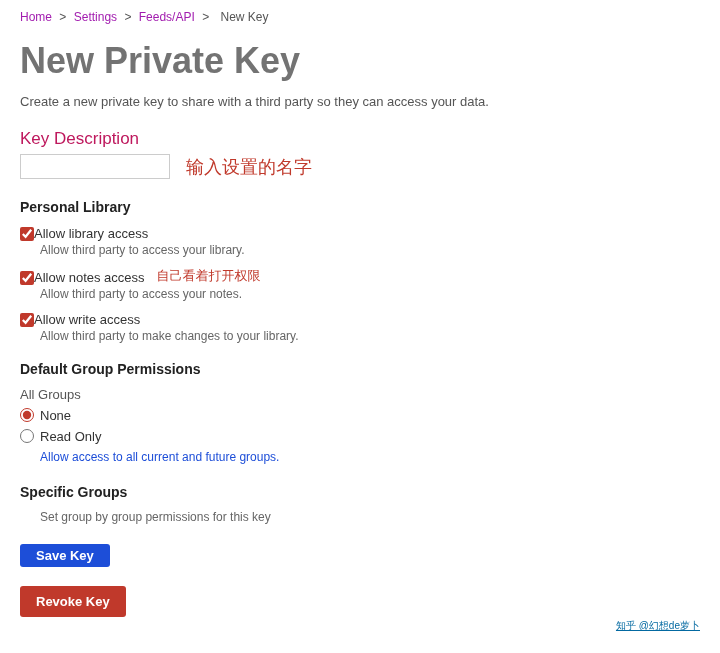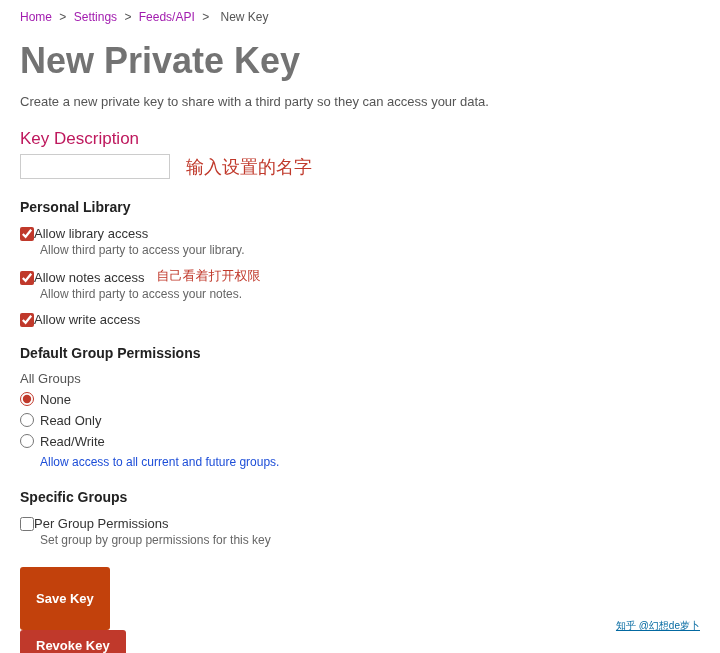--- a/index.html
+++ b/index.html
@@ -115,29 +115,29 @@
       margin-bottom: 8px;
     }
     .hint-red {
       color: #c0392b;
       font-size: 13px;
     }
     .specific-groups-section {
       margin-top: 20px;
     }
     .btn-save {
-      background-color: #c2410c;
+      background-color: #1d4ed8;
       color: #fff;
       border: none;
-      padding: 24px 16px;
+      padding: 4px 16px;
       font-size: 13px;
       font-weight: bold;
       cursor: pointer;
       border-radius: 3px;
-      margin-bottom: 0;
+      margin-bottom: 19px;
       display: block;
     }
     .btn-revoke {
       background-color: #c0392b;
       color: #fff;
       border: none;
       padding: 8px 16px;
       font-size: 13px;
       font-weight: bold;
       cursor: pointer;
@@ -191,51 +191,44 @@
     <input type="checkbox" checked="" id="cb-notes" style="">
     <label class="checkbox-label" for="cb-notes">Allow notes access</label>
     <span class="hint-red" style="margin-left: 12px;">自己看着打开权限</span>
   </div>
   <div class="checkbox-desc">Allow third party to access your notes.</div>
 
   <div class="checkbox-row">
     <input type="checkbox" checked="" id="cb-write" style="">
     <label class="checkbox-label" for="cb-write">Allow write access</label>
   </div>
+  <div class="checkbox-desc">Allow third party to make changes to your library.</div>
 </div>
 
 <div class="section-divider" style="margin-top:18px;">
   <div class="section-title">Default Group Permissions</div>
 
   <div class="radio-group-label">All Groups</div>
 
   <div class="radio-row">
     <input type="radio" name="group_perm" id="r-none" checked="" style="">
     <label class="radio-label" for="r-none">None</label>
   </div>
 
   <div class="radio-row">
     <input type="radio" name="group_perm" id="r-readonly" style="">
     <label class="radio-label" for="r-readonly">Read Only</label>
   </div>
 
-  <div class="radio-row">
-    <input type="radio" name="group_perm" id="r-readwrite" style="">
-    <label class="radio-label" for="r-readwrite">Read/Write</label>
-  </div>
   <div class="radio-desc">Allow access to all current and future groups.</div>
 </div>
 
 <div class="specific-groups-section">
   <div class="section-title">Specific Groups</div>
 
-  <div class="checkbox-row">
-    <input type="checkbox" id="cb-pergroup" style="">
-    <label class="checkbox-label" for="cb-pergroup">Per Group Permissions</label>
-  </div>
   <div class="checkbox-desc">Set group by group permissions for this key</div>
 </div>
 
 <div style="margin-top: 20px;">
   <button class="btn-save">Save Key</button>
   <button class="btn-revoke">Revoke Key</button>
 </div>
 
 <div class="watermark">知乎 @幻想de萝卜</div>
 

